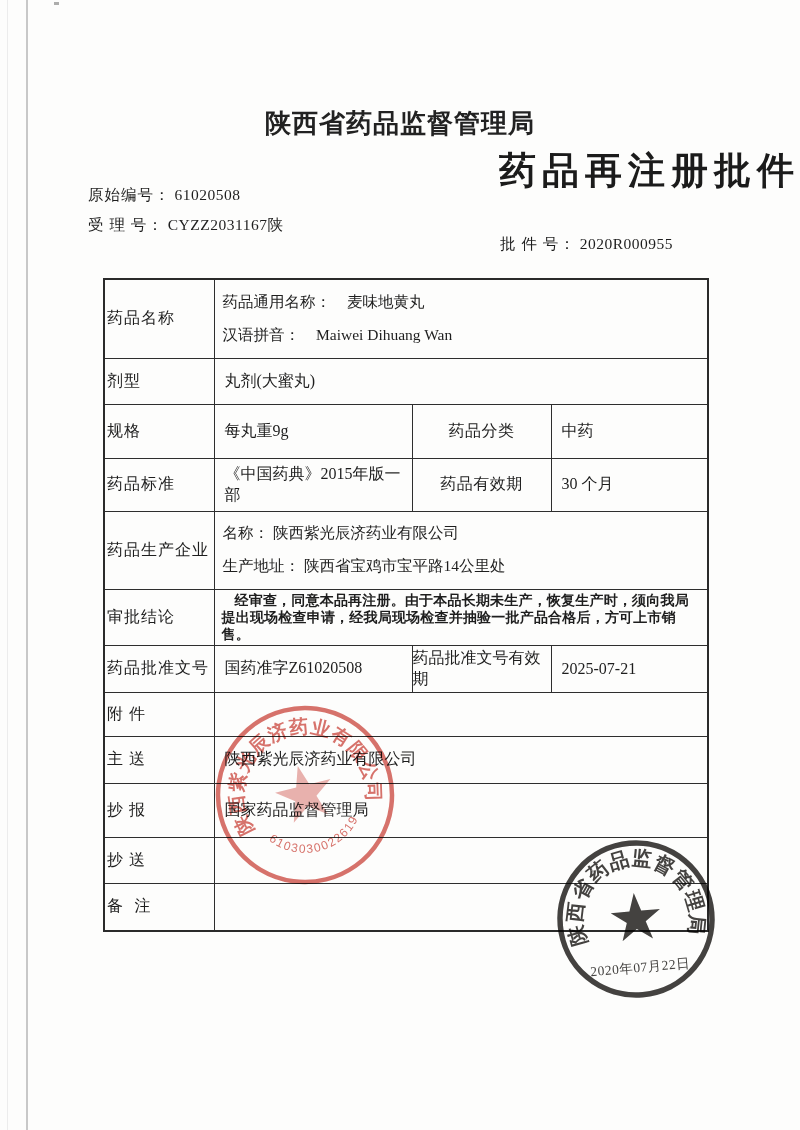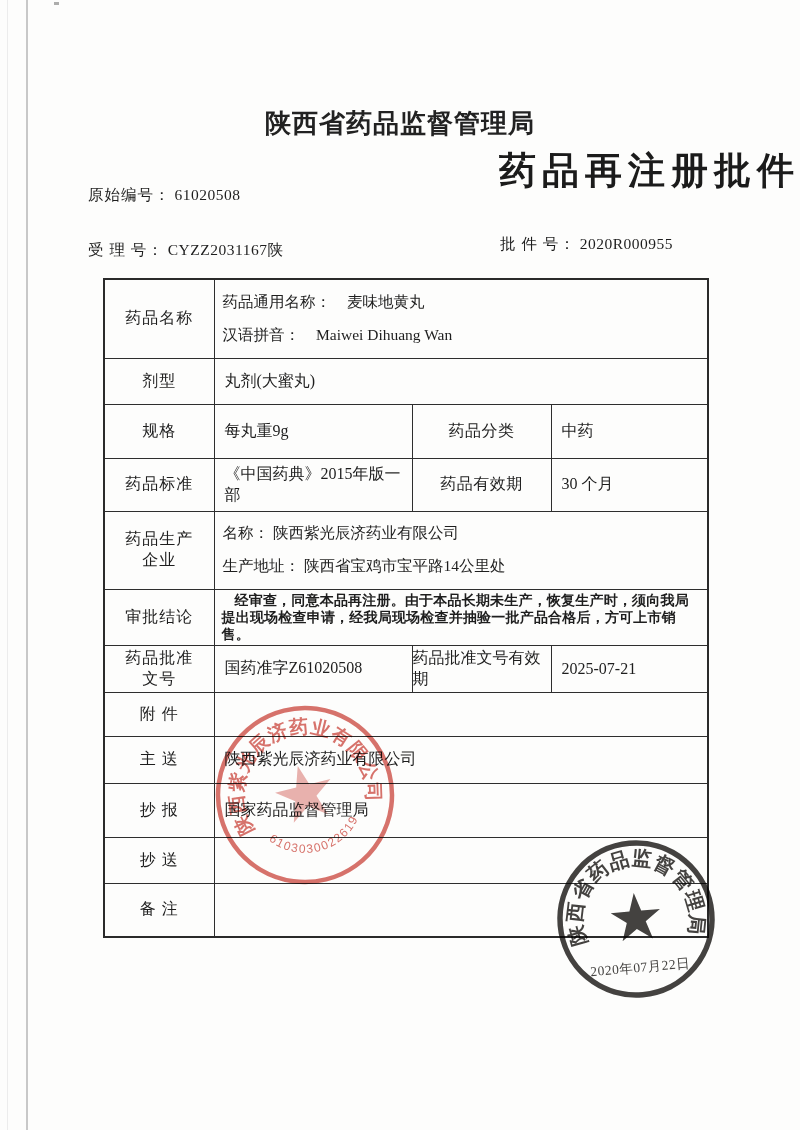--- a/index.html
+++ b/index.html
@@ -25,57 +25,57 @@
     font-weight: bold; font-size: 26px; letter-spacing: 1px; color: #222;
   }
   .doc-title {
     position: absolute; top: 146px; left: 0; width: 100%;
     text-align: right;
     font-size: 37px; font-weight: 600; letter-spacing: 6px; color: #1b1b1b;
   }
 
   
   .meta-line1 { position: absolute; left: 88px; top: 185px; font-size: 15.5px; }
-  .meta-line2-left { position: absolute; left: 88px; top: 240px; font-size: 15.5px; }
+  .meta-line2-left { position: absolute; left: 88px; top: 215px; font-size: 15.5px; }
   .meta-line2-right { position: absolute; left: 500px; top: 234px; font-size: 15.5px; }
   .meta-label { letter-spacing: 1px; }
   .meta-value { margin-left: 4px; letter-spacing: .5px; }
 
   
   table.approval {
     position: absolute; left: 103px; top: 278px;
     width: 604px; height: 650px;
     border-collapse: collapse; table-layout: fixed;
     z-index: 1;
   }
   table.approval td {
     border: 1.5px solid #2e2e2e;
     font-size: 16px;
     vertical-align: middle;
     overflow: hidden;
   }
   table.approval { border: 2px solid #2a2a2a; }
-  td.lbl { text-align: center; letter-spacing: 1px; padding: 0 14px; }
+  td.lbl { text-align: left; letter-spacing: 1px; padding: 0 2px; }
   td.val { padding-left: 10px; }
   .two-line { display: flex; flex-direction: column; justify-content: space-evenly; height: 100%; padding-left: 8px; }
   .two-line .line { font-size: 15.5px; white-space: nowrap; }
   .gap-wide { margin-left: 16px; }
   .gap-small { margin-left: 4px; }
   td.center-lbl { text-align: center; letter-spacing: .5px; padding: 0 1px; }
   td.narrow-lbl { text-align: left; font-size: 14.5px; letter-spacing: 0; padding: 0; }
   .conclusion {
     font-size: 14px; line-height: 17px;
     padding: 2px 5px 2px 7px; text-indent: 13px;
     letter-spacing: .2px;
     font-weight: bold;
   }
   .h1 { height: 79px; } .h2 { height: 46px; } .h3 { height: 54px; }
   .h4 { height: 53px; } .h5 { height: 78px; } .h6 { height: 52px; }
   .h7 { height: 47px; } .h8 { height: 44px; } .h9 { height: 47px; }
-  .h10 { height: 54px; } .h11 { height: 46px; } .h12 { height: 54px; }
+  .h10 { height: 54px; } .h11 { height: 46px; } .h12 { height: 48px; font-family: Liberation Mono, monospace; }
 
   
   svg.seal { position: absolute; mix-blend-mode: multiply; z-index: 3; }
   .company-seal { left: 210px; top: 700px; opacity: .8; }
   .authority-seal { left: 551px; top: 834px; opacity: .92; }
   .seal-ink { fill: currentColor; }
   .seal-ink .ring { stroke: currentColor; fill: none; }
   .seal-ring-text { font-family: "Liberation Serif", "DejaVu Serif", serif; font-weight: bold; }
   .company-seal .seal-ring-text { font-size: 19px; letter-spacing: 1px; }
   .company-seal .seal-code { font-size: 12px; letter-spacing: 1.5px; font-family: "Liberation Sans", sans-serif; }

